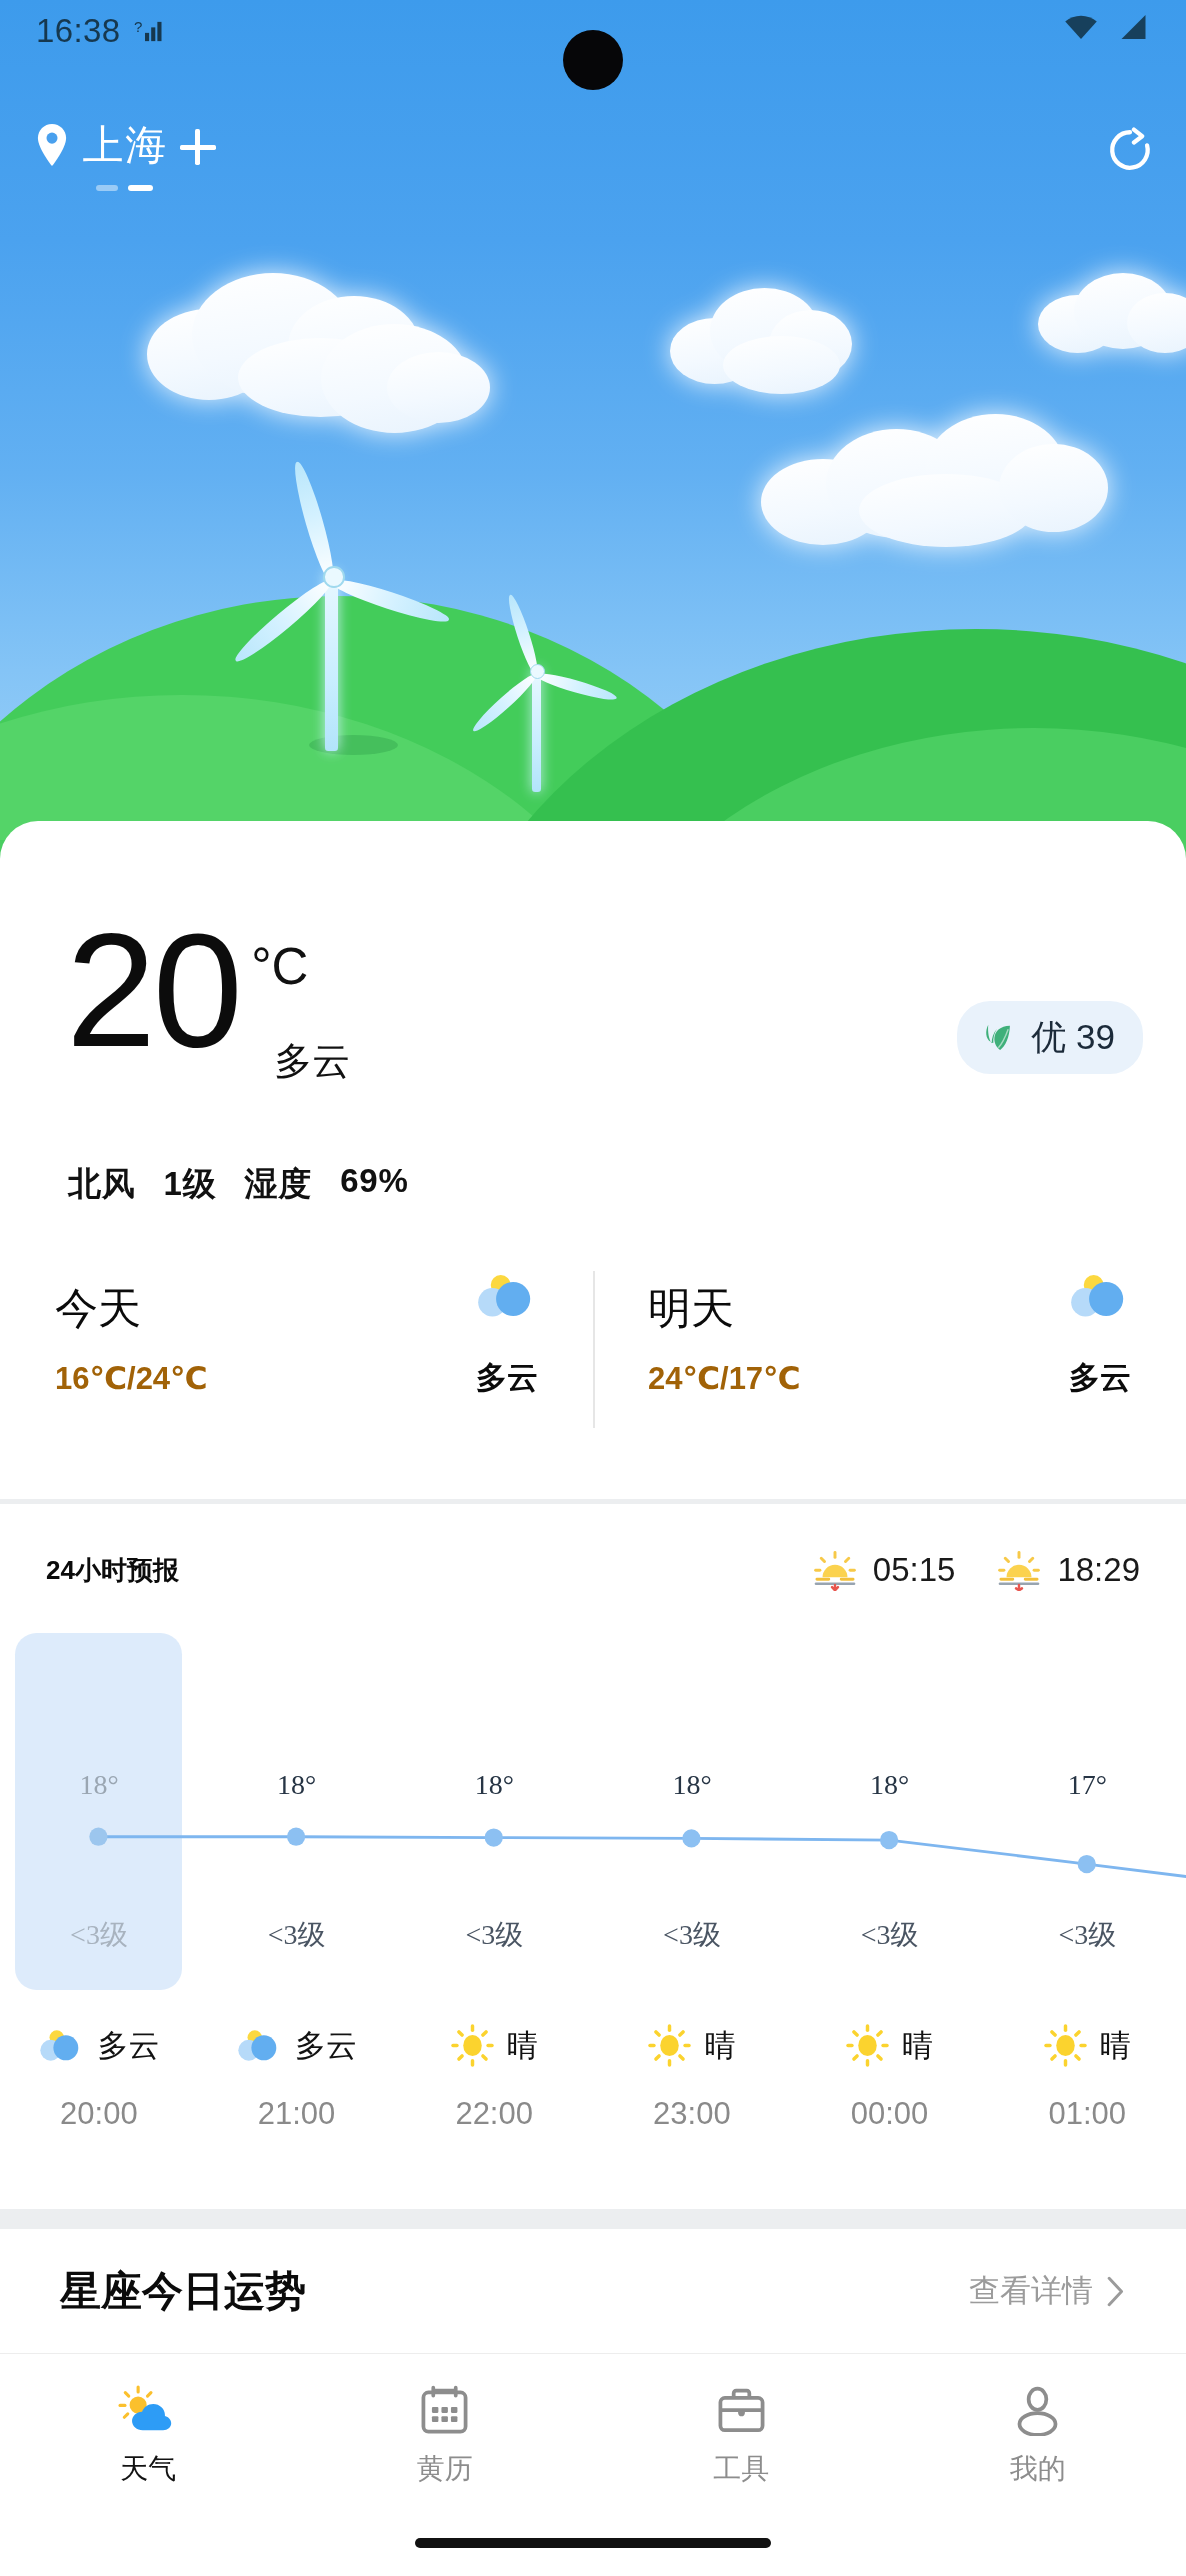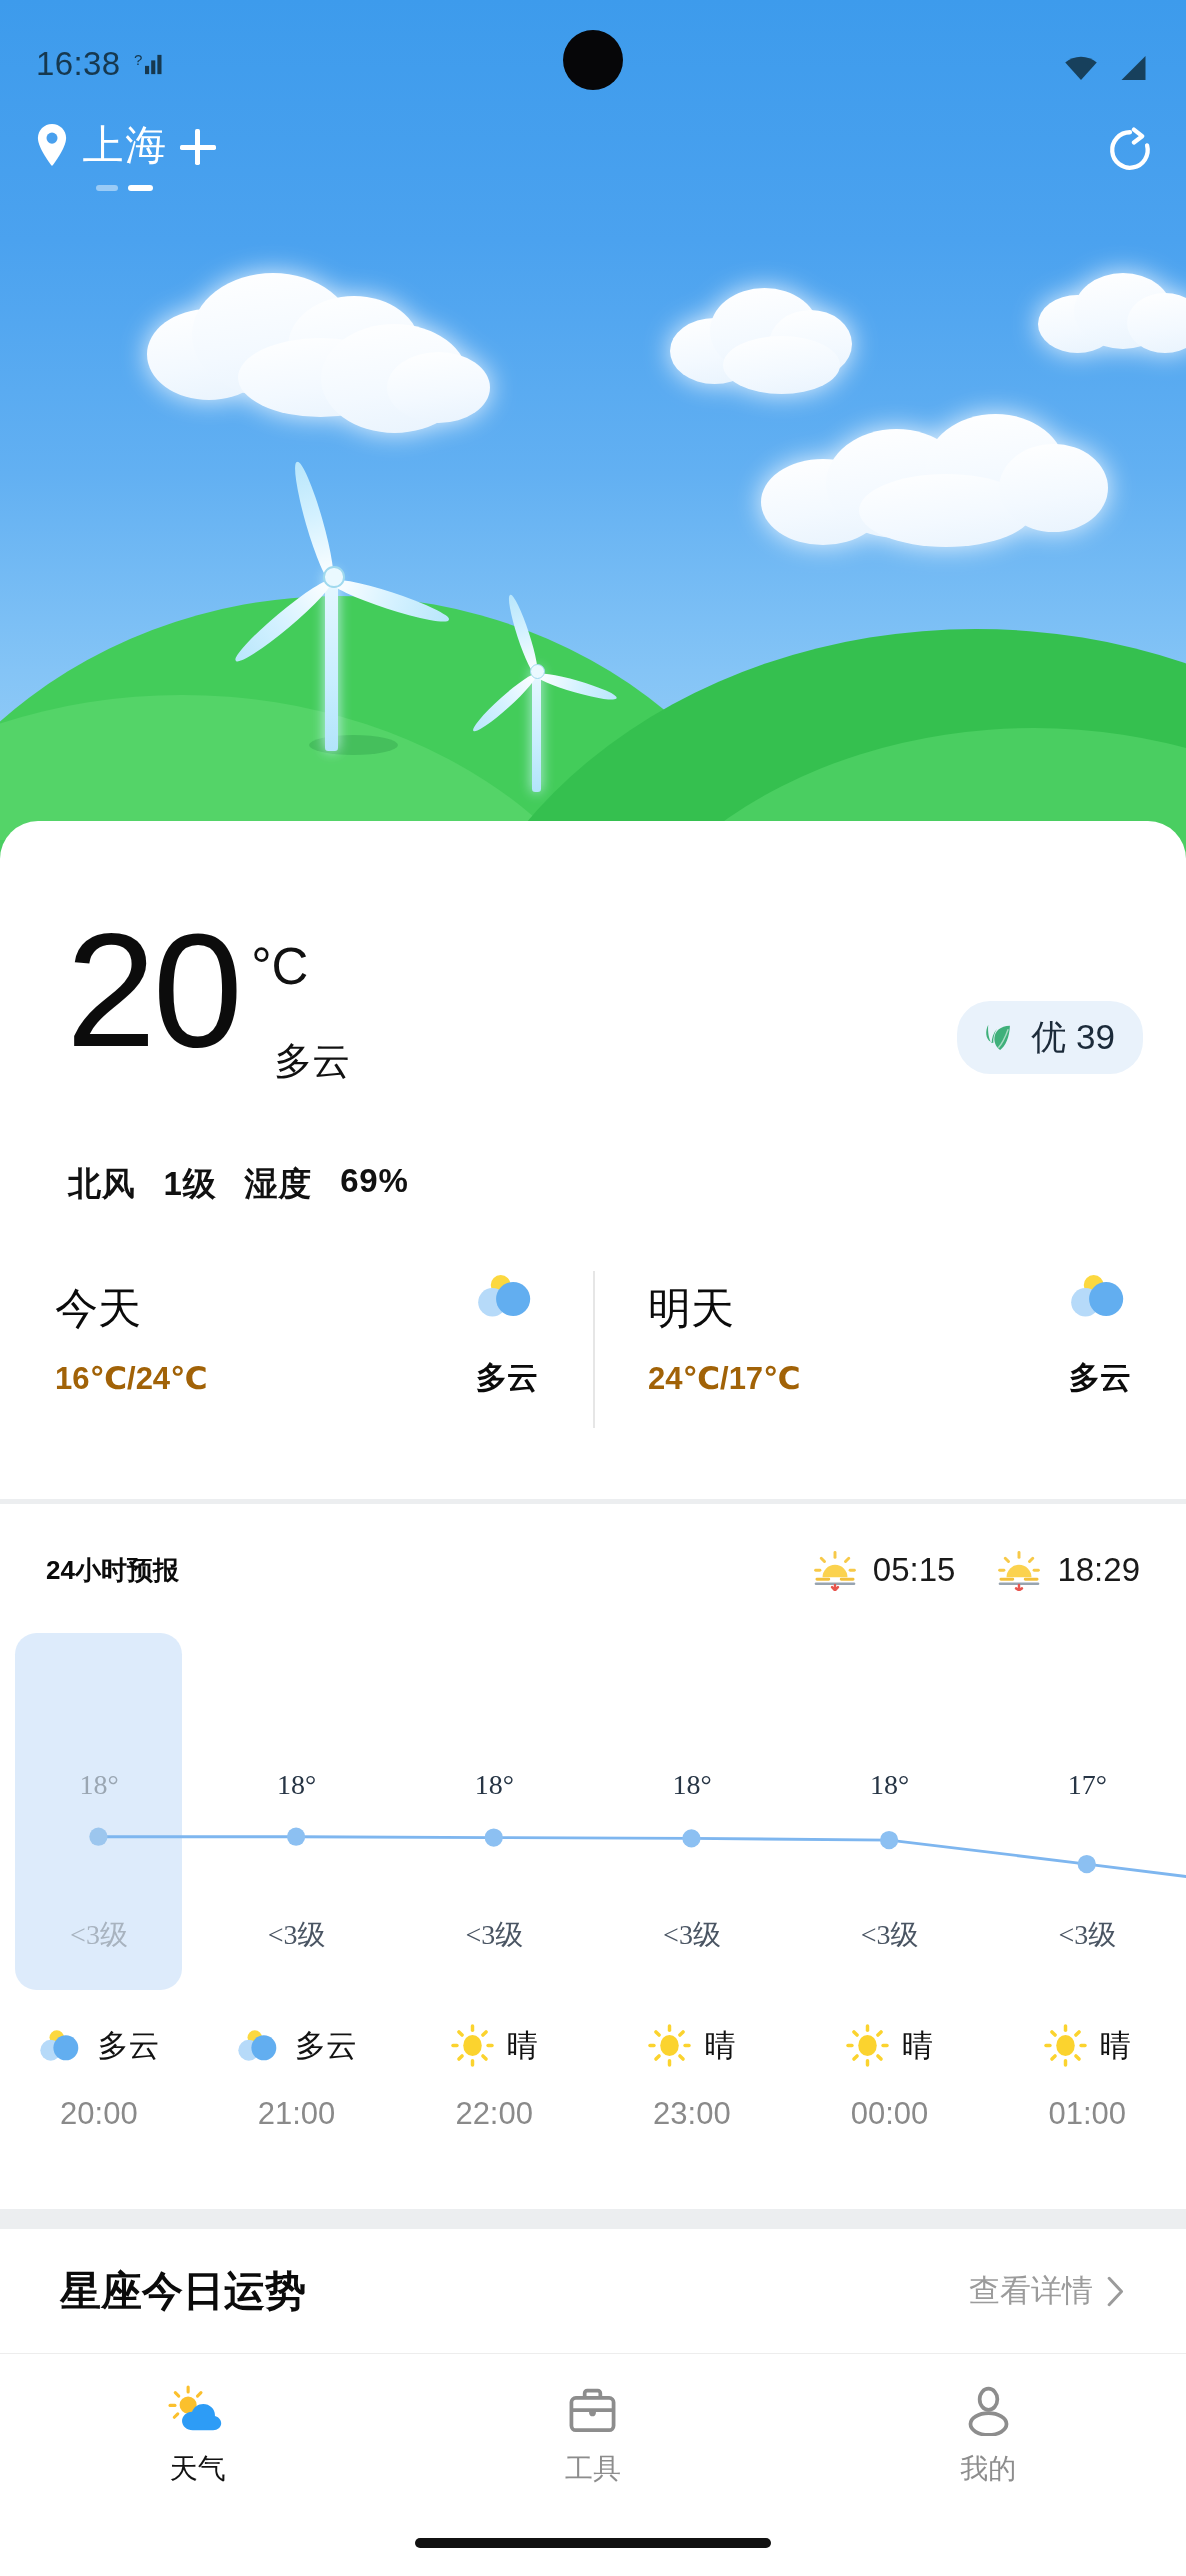--- a/index.html
+++ b/index.html
@@ -50,22 +50,22 @@
   }
   .hubc {
     position:absolute; border-radius:50%; background:#eaf9ff; border:2.5px solid #9fd9ee;
   }
   .shadow-ell {
     position:absolute; border-radius:50%; background:rgba(20,120,50,.22);
   }
 
   
   .statusbar {
-    position:absolute; left:0; top:4px; width:1186px; height:79px;
-    display:flex; align-items:flex-end; justify-content:space-between;
+    position:absolute; left:0; top:12px; width:1186px; height:79px;
+    display:flex; align-items:flex-start; justify-content:space-between;
     padding:0 36px; z-index:20; color:#11364f;
   }
   .sb-left { display:flex; align-items:center; gap:13.2px; }
   .sb-time { font-size:33px; font-weight:400; letter-spacing:0.4px; color:#16384f; }
   .sb-right { display:flex; align-items:center; gap:18px; }
   .notch {
     position:absolute; left:50%; transform:translateX(-50%); top:30px;
     width:60px; height:60px; border-radius:50%; background:#060608; z-index:30;
   }
 
@@ -549,20 +549,36 @@
             <path d="M19.8 4.6 17.7 6.7"></path>
               <path d="M3.6 19.6 5.7 17.5"></path>
           </g>
           <circle cx="12" cy="12.2" r="5.2" fill="#fbc02d"></circle>
           <path d="M14.8 27.5c-3.6 0-6.5-2.5-6.5-5.6 0-3 2.7-5.5 6.1-5.6.9-2.8 3.6-4.8 6.8-4.8 3.9 0 7.1 3 7.1 6.7 0 .2 0 .4 0 .6 2.2.5 3.8 2.3 3.8 4.5 0 2.5-2.2 4.2-4.9 4.2Z" fill="#2d9cf6"></path>
         </svg>
         <span class="tab-label">天气</span>
       </div>
       <div class="tab">
         <svg width="51" height="51" viewBox="0 0 30 30">
+          <rect x="2.6" y="4.4" width="24.8" height="23" rx="3" fill="none" stroke="#8d8d8d" stroke-width="2.2"></rect>
+          <path d="M8.4 1.6v4.6M21.6 1.6v4.6" stroke="#8d8d8d" stroke-width="2.2" stroke-linecap="round"></path>
+          <path d="M9.6 3.2h10.8" stroke="#8d8d8d" stroke-width="2" stroke-linecap="round"></path>
+          <g fill="#8d8d8d">
+            <rect x="7.6" y="13" width="3.8" height="3.4" rx=".6"></rect>
+            <rect x="13.2" y="13" width="3.8" height="3.4" rx=".6"></rect>
+            <rect x="18.8" y="13" width="3.8" height="3.4" rx=".6"></rect>
+            <rect x="7.6" y="18.4" width="3.8" height="3.4" rx=".6"></rect>
+            <rect x="13.2" y="18.4" width="3.8" height="3.4" rx=".6"></rect>
+            <rect x="18.8" y="18.4" width="3.8" height="3.4" rx=".6"></rect>
+          </g>
+        </svg>
+        <span class="tab-label">黄历</span>
+      </div>
+      <div class="tab">
+        <svg width="51" height="51" viewBox="0 0 30 30">
           <rect x="2.6" y="7.6" width="24.8" height="19" rx="2.6" fill="none" stroke="#8d8d8d" stroke-width="2.2"></rect>
           <path d="M10.4 7.6V4.8c0-.8.7-1.5 1.5-1.5h6.2c.8 0 1.5.7 1.5 1.5v2.8" fill="none" stroke="#8d8d8d" stroke-width="2.2"></path>
           <path d="M2.6 14.8h24.8" stroke="#8d8d8d" stroke-width="2.2"></path>
           <path d="M13 14.8h4v1.6c0 1.1-.9 2-2 2s-2-.9-2-2Z" fill="#8d8d8d"></path>
         </svg>
         <span class="tab-label">工具</span>
       </div>
       <div class="tab">
         <svg width="51" height="51" viewBox="0 0 30 30">
           <ellipse cx="15" cy="8.4" rx="5.2" ry="6.2" fill="none" stroke="#8d8d8d" stroke-width="2.2"></ellipse>

